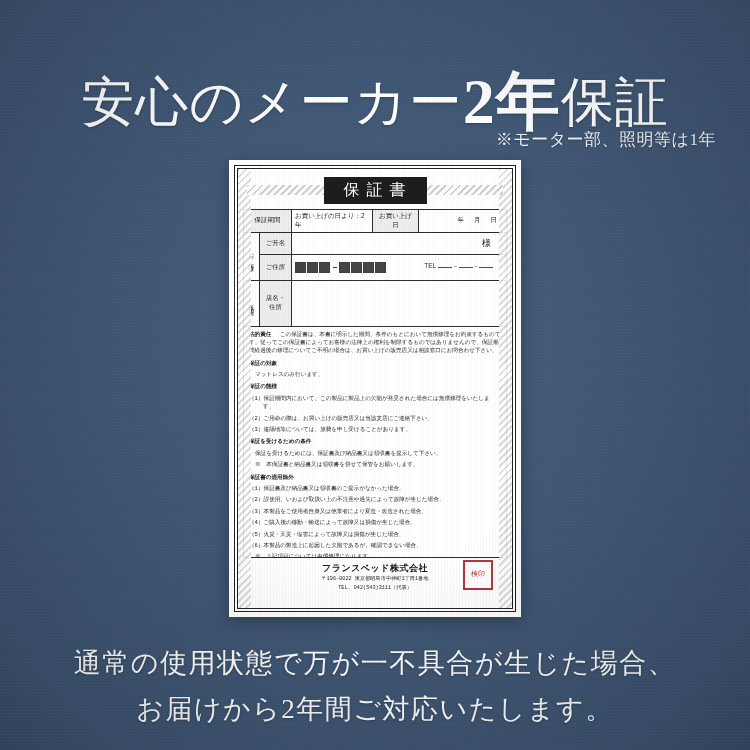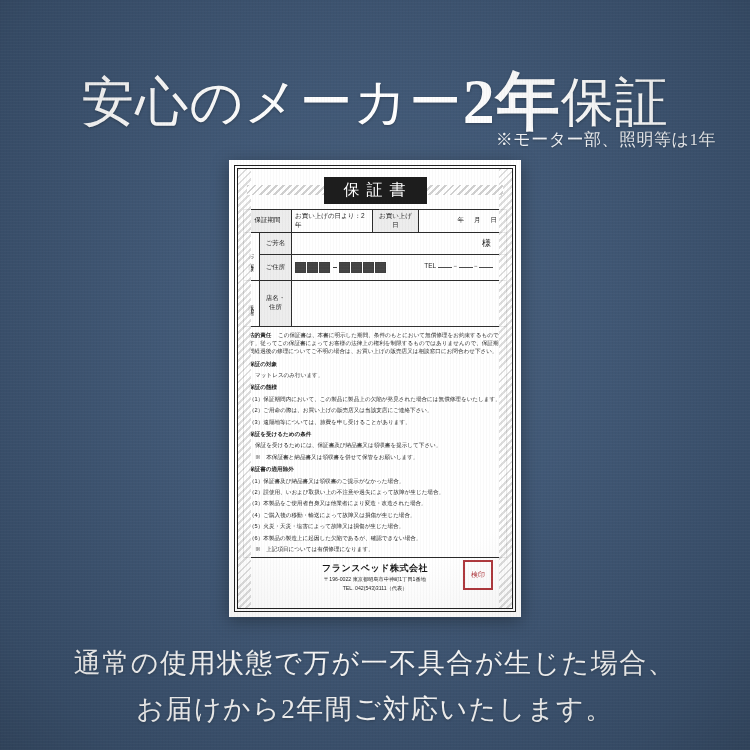--- a/index.html
+++ b/index.html
@@ -283,21 +283,21 @@
     color: #a8242a;
     font-size: 7px;
     line-height: 1.05;
     display: flex;
     align-items: center;
     justify-content: center;
     text-align: center;
     font-family: "Liberation Serif", serif;
     opacity: 0.92;
   }
-  .jp { font-family: Liberation Sans, sans-serif; }
+  .jp { font-family: Liberation Mono, monospace; }
 </style>
 </head>
 <body>
 
 <div id="page">
 
   <div class="headline">
     <span>安心のメーカー</span><span class="big">2年</span><span>保証</span>
   </div>
 

